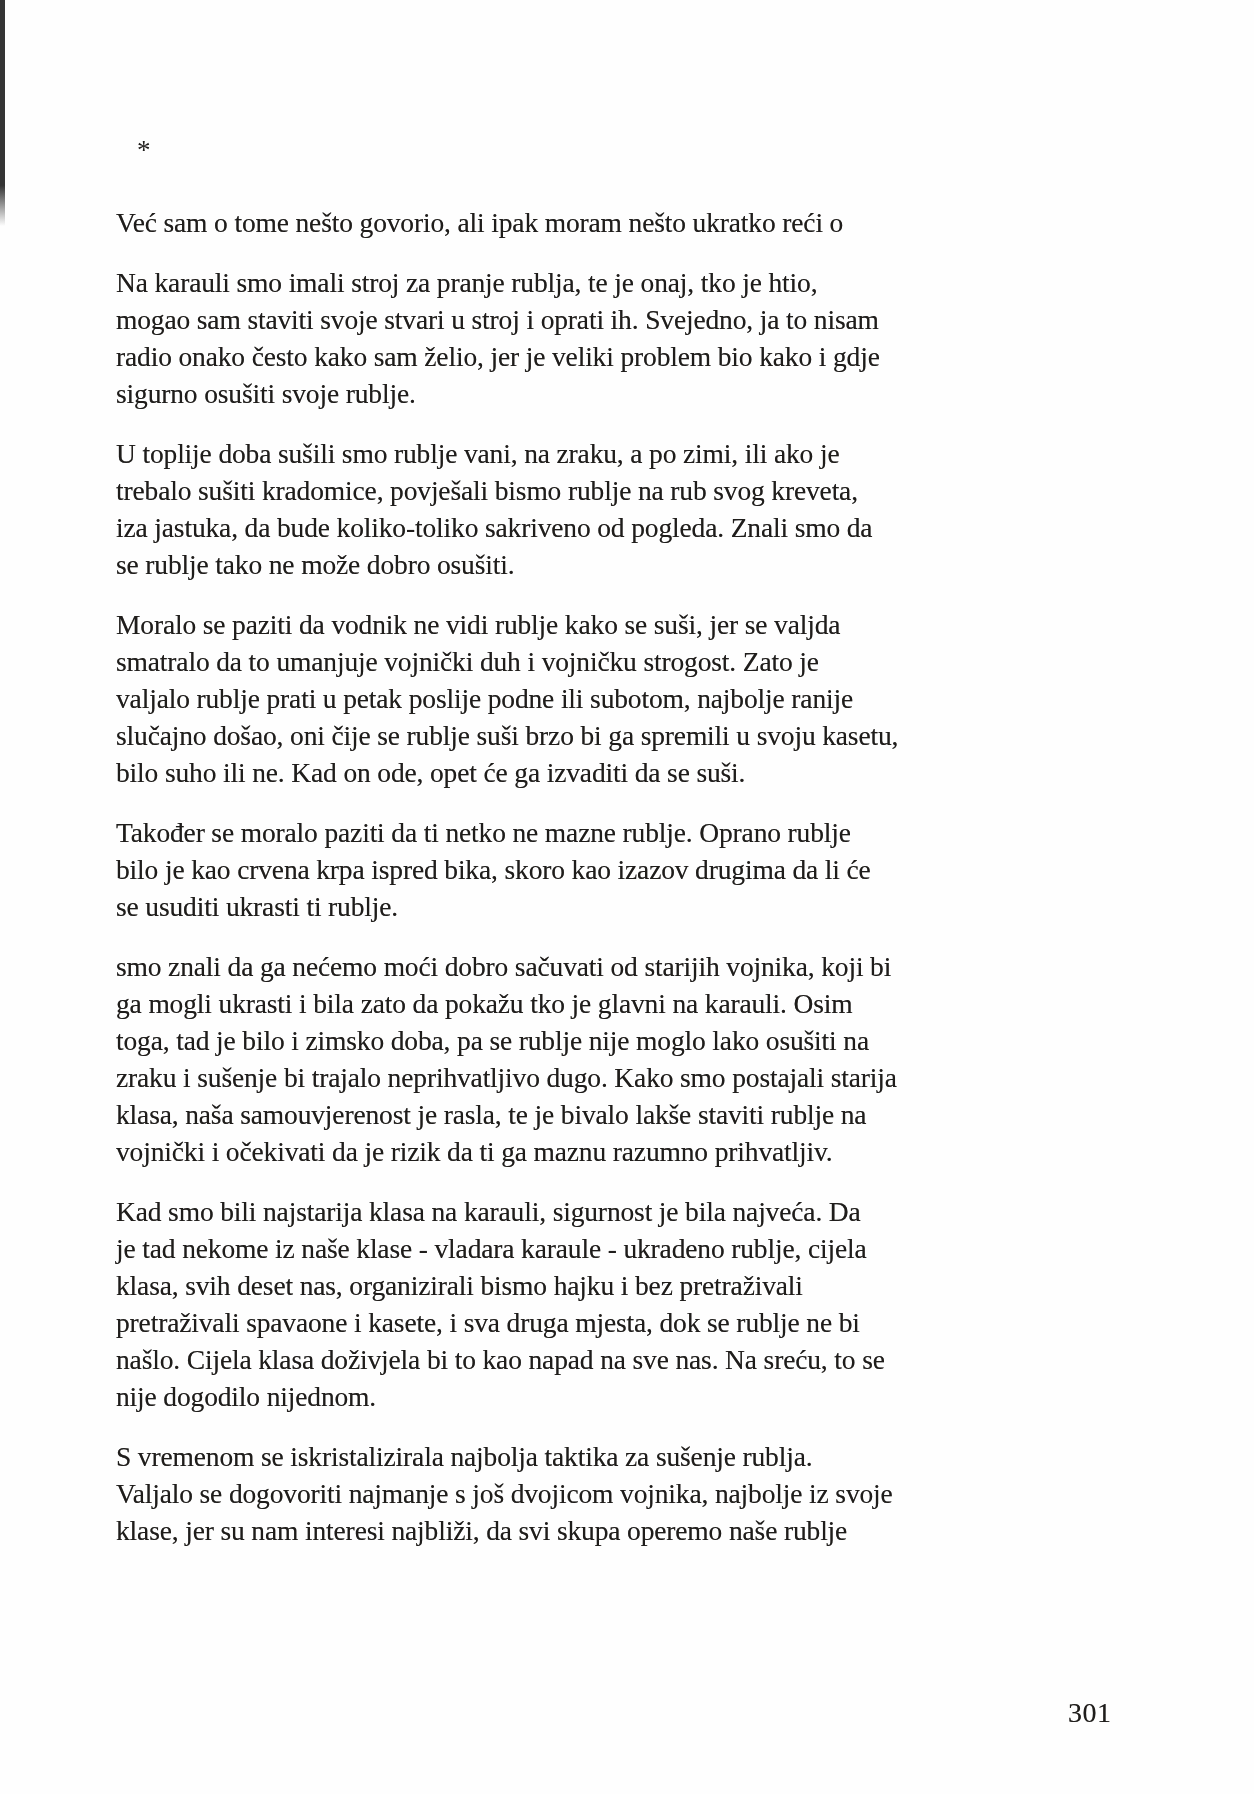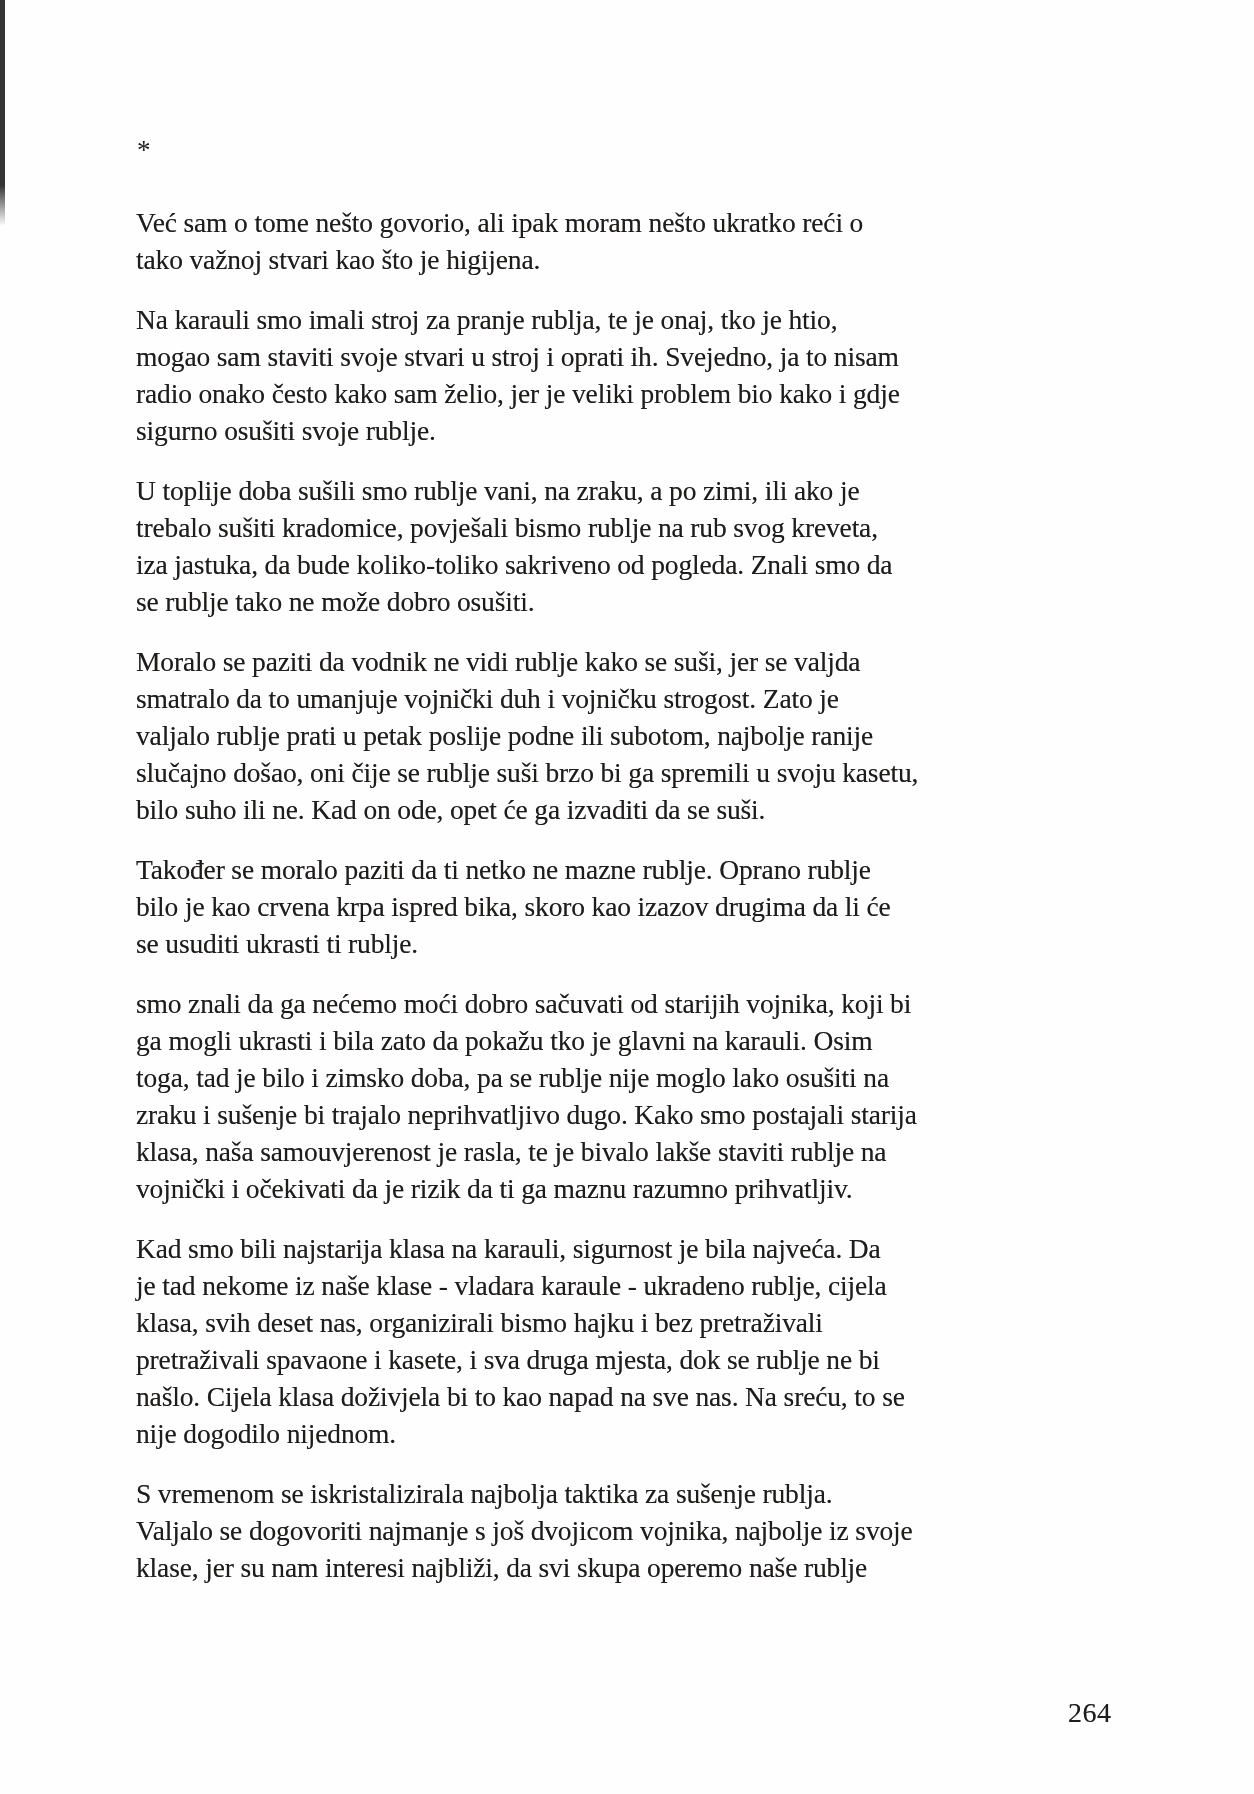--- a/index.html
+++ b/index.html
@@ -34,21 +34,21 @@
   .section-marker {
     position: absolute;
     left: 137px;
     top: 132px;
     font-size: 27px;
     line-height: 37px;
     color: var(--text-color, #1f1d1b);
   }
   .text-block {
     position: absolute;
-    left: 136px;
+    left: 116px;
     top: 204px;
     width: 884px;
   }
   .paragraph {
     margin: 0 0 23px 0;
   }
   .paragraph:last-child { margin-bottom: 17px; }
   .text-line {
     font-size: 27.5px;
     line-height: 37px;
@@ -68,21 +68,20 @@
 </style>
 </head>
 <body>
 
 <div class="page">
   <div class="scan-edge"></div>
   <div class="section-marker">*</div>
   <main class="text-block" id="text-block">
       <div class="paragraph">
         <div class="text-line">Već sam o tome nešto govorio, ali ipak moram nešto ukratko reći o</div>
-        <div class="text-line">tako važnoj stvari kao što je higijena.</div>
       </div>
       <div class="paragraph">
         <div class="text-line">Na karauli smo imali stroj za pranje rublja, te je onaj, tko je htio,</div>
         <div class="text-line">mogao sam staviti svoje stvari u stroj i oprati ih. Svejedno, ja to nisam</div>
         <div class="text-line">radio onako često kako sam želio, jer je veliki problem bio kako i gdje</div>
         <div class="text-line">sigurno osušiti svoje rublje.</div>
       </div>
       <div class="paragraph">
         <div class="text-line">U toplije doba sušili smo rublje vani, na zraku, a po zimi, ili ako je</div>
         <div class="text-line">trebalo sušiti kradomice, povješali bismo rublje na rub svog kreveta,</div>
@@ -116,14 +115,14 @@
         <div class="text-line">pretraživali spavaone i kasete, i sva druga mjesta, dok se rublje ne bi</div>
         <div class="text-line">našlo. Cijela klasa doživjela bi to kao napad na sve nas. Na sreću, to se</div>
         <div class="text-line">nije dogodilo nijednom.</div>
       </div>
       <div class="paragraph">
         <div class="text-line">S vremenom se iskristalizirala najbolja taktika za sušenje rublja.</div>
         <div class="text-line">Valjalo se dogovoriti najmanje s još dvojicom vojnika, najbolje iz svoje</div>
         <div class="text-line">klase, jer su nam interesi najbliži, da svi skupa operemo naše rublje</div>
       </div>
     </main>
-  <div class="page-number">264</div>
+  <div class="page-number">301</div>
 </div>
 
 </body></html>

